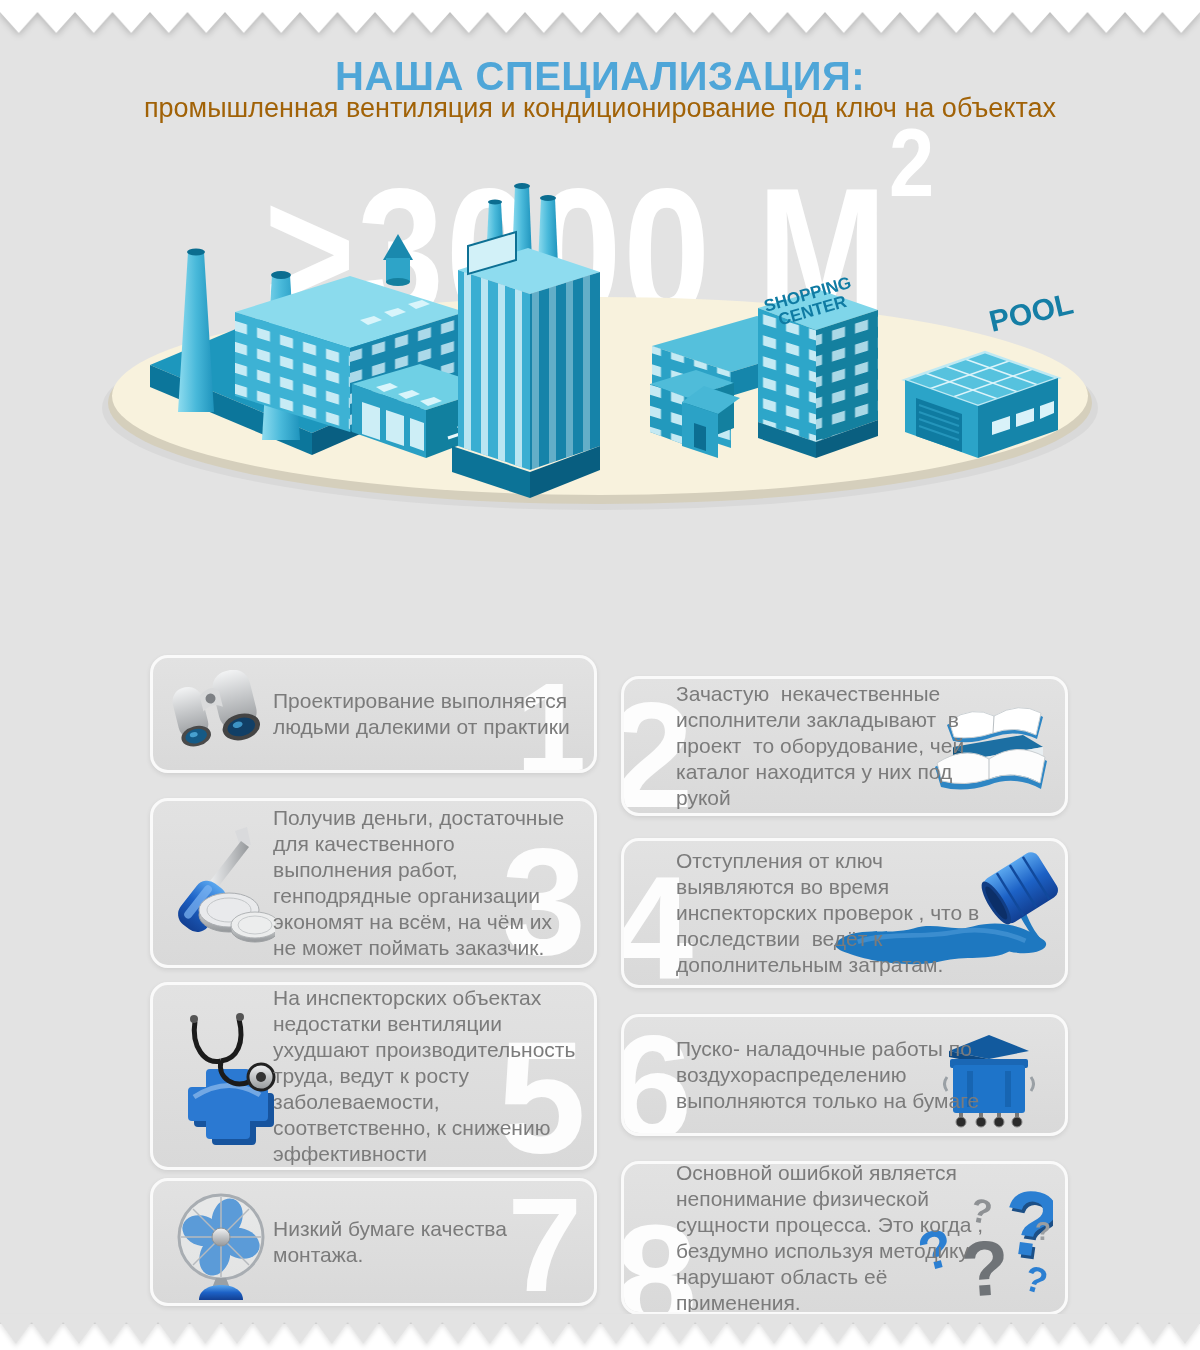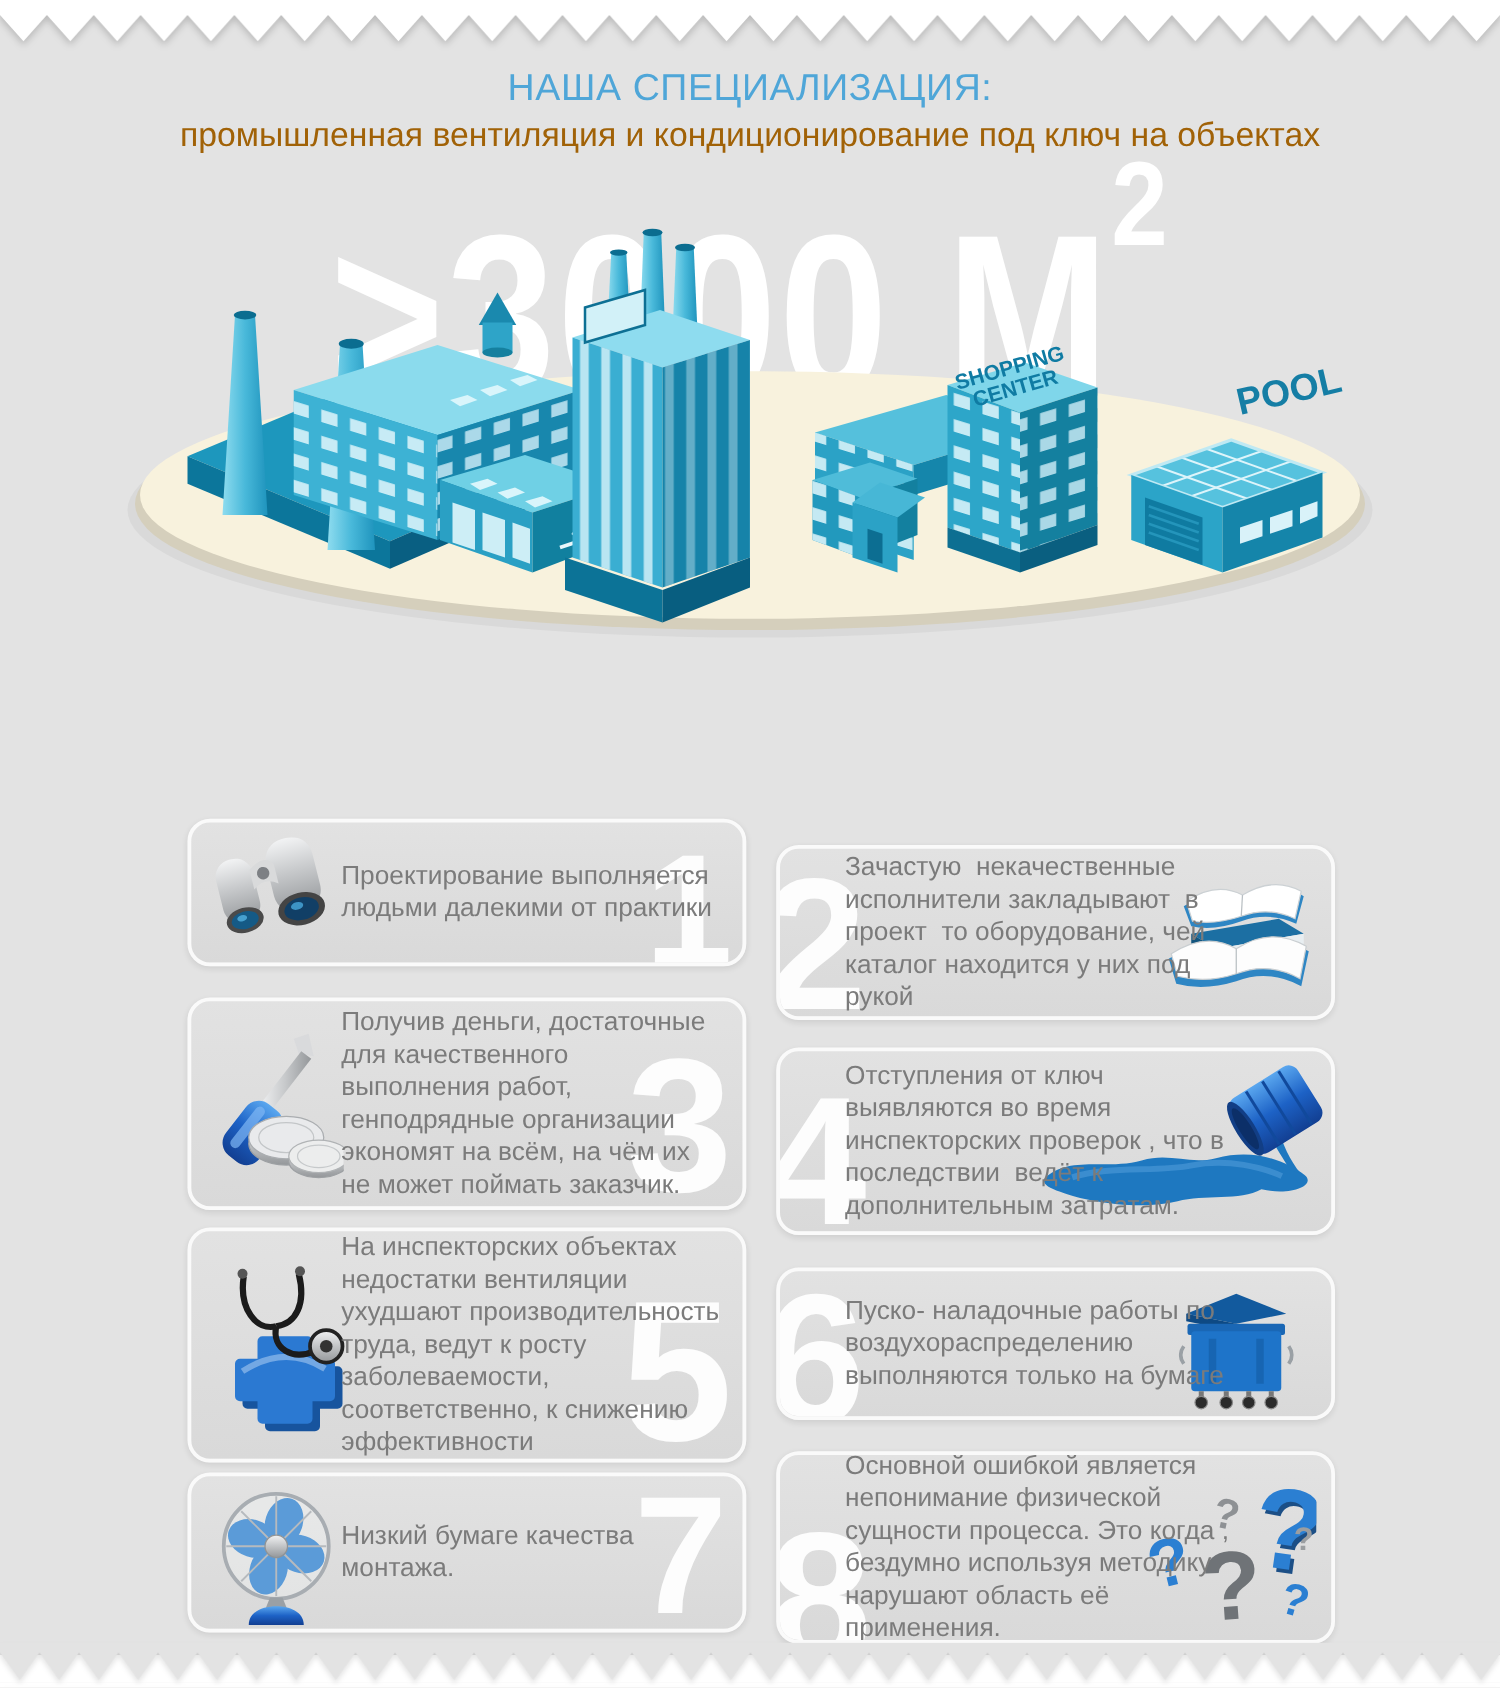--- a/index.html
+++ b/index.html
@@ -8,21 +8,21 @@
   #graybg { position:absolute; inset:0; background:#e3e3e3; }
 
   
   .zz { position:absolute; left:0; width:1200px; pointer-events:none; }
   #zz-top { top:0; height:36px; filter:drop-shadow(0 3px 3px rgba(0,0,0,.18)); z-index:9; }
   #zz-bottom-white { position:absolute; left:0; bottom:0; width:1200px; height:26px; background:#ffffff; z-index:8; }
   #zz-bottom { top:1314px; height:32px; filter:drop-shadow(0 3px 2px rgba(0,0,0,.10)); z-index:9; }
 
   
   .hdr { position:absolute; left:0; width:1200px; text-align:center; z-index:3; }
-  #hdr-title { top:54px; font-size:30px; font-weight:normal; color:#4fa6d8; letter-spacing:.5px; }
+  #hdr-title { top:54px; font-size:40px; font-weight:bold; color:#4fa6d8; letter-spacing:.5px; }
   #hdr-sub { top:93px; font-size:27px; color:#a16207; }
   #hdr-size { top:134px; font-size:29px; font-weight:bold; color:#4fa6d8; }
   #hdr-size sup, .big3000 sup { font-size:.52em; position:relative; top:-.6em; }
 
   
   .big3000 { position:absolute; top:160px; left:0; width:1200px; text-align:center; font-size:184px; line-height:1;
              font-weight:bold; color:#ffffff; letter-spacing:2px; transform:scaleX(.85); z-index:1; }
   #scene { position:absolute; top:140px; left:0; z-index:2; }
 
   

